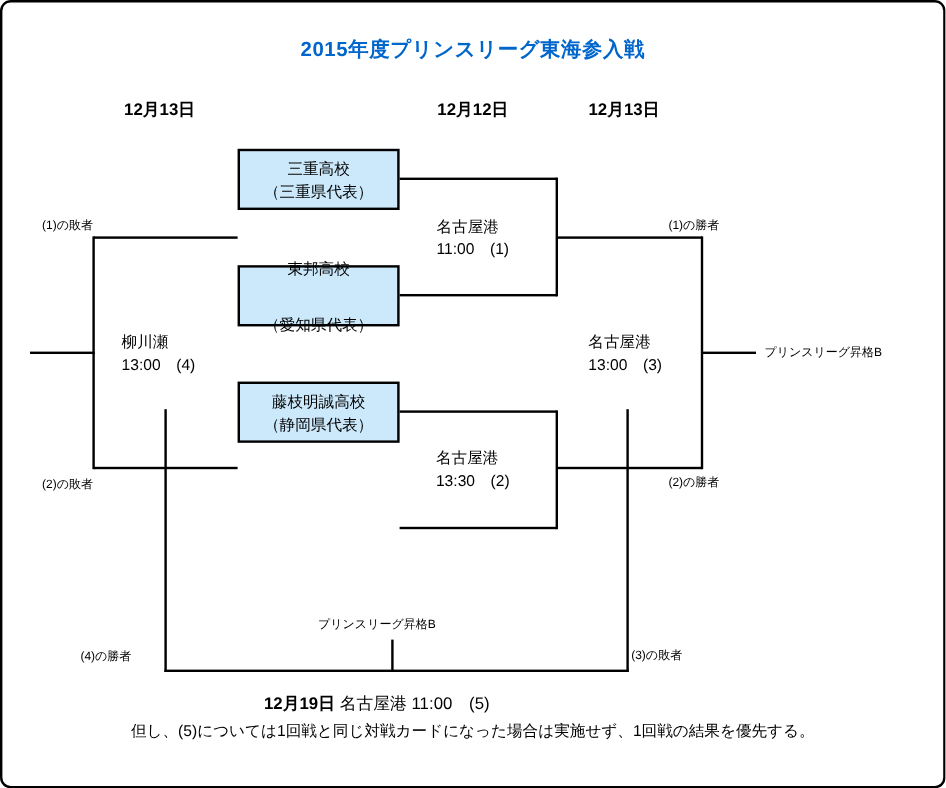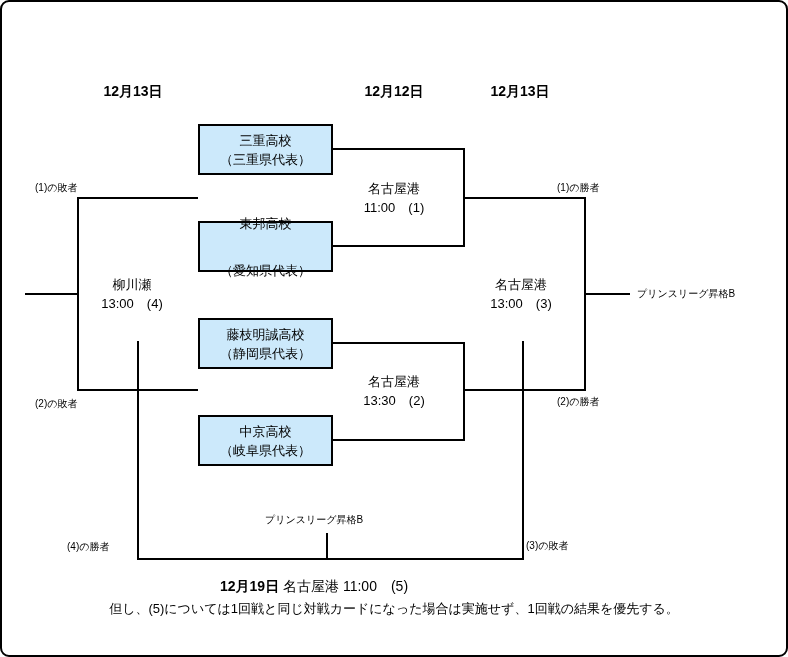--- a/index.html
+++ b/index.html
@@ -25,57 +25,54 @@
   }
   .team {
     position:absolute; left:196px; width:135px; height:51px;
     background:var(--box-fill,#cce9fb); border:2px solid #000;
     display:flex; flex-direction:column; align-items:center; justify-content:center;
     font-size:13px; line-height:19px; white-space:nowrap; text-align:center;
   }
   .hl { position:absolute; height:2px; background:#000; }
   .vl { position:absolute; width:2px;  background:#000; }
   .mlabel {
-    position:absolute; transform:translateX(-50%); text-align:center;
+    position:absolute; transform:translateX(-50%); text-align:left;
     font-size:13px; line-height:19px; white-space:nowrap;
   }
   .slot { position:absolute; font-size:10px; white-space:nowrap; }
   .final { position:absolute; left:218px; top:576px; font-size:14px; white-space:nowrap; }
   .final .fdate { font-weight:bold; }
   .final .fdetail { }
   .note {
     position:absolute; left:0; top:598px; width:100%;
     text-align:center; font-size:13px; white-space:nowrap;
   }
 </style>
 </head>
 <body>
 
 <div class="page">
 
+  <div class="title">2015年度プリンスリーグ東海参入戦</div>
 
   <div class="date" style="left:131px;">12月13日</div>
   <div class="date" style="left:392px;">12月12日</div>
   <div class="date" style="left:518px;">12月13日</div>
 
   <div class="team" style="top:122px;font-family:Liberation Serif, serif;">
     <div>三重高校</div>
     <div>（三重県代表）</div>
   </div>
   <div class="team" style="top:219px;gap:28px;">
     <div>東邦高校</div>
     <div>（愛知県代表）</div>
   </div>
   <div class="team" style="top:316px;">
     <div>藤枝明誠高校</div>
     <div>（静岡県代表）</div>
-  </div>
-  <div class="team" style="top:413px;">
-    <div>中京高校</div>
-    <div>（岐阜県代表）</div>
   </div>
 
   <div class="hl" style="left:331px;top:146px;width:131px;"></div>
   <div class="hl" style="left:331px;top:243px;width:131px;"></div>
   <div class="vl" style="left:461px;top:146px;height:99px;"></div>
   <div class="hl" style="left:462px;top:195px;width:121px;"></div>
 
   <div class="hl" style="left:331px;top:340px;width:131px;"></div>
   <div class="hl" style="left:331px;top:437px;width:131px;"></div>
   <div class="vl" style="left:461px;top:340px;height:99px;"></div>

